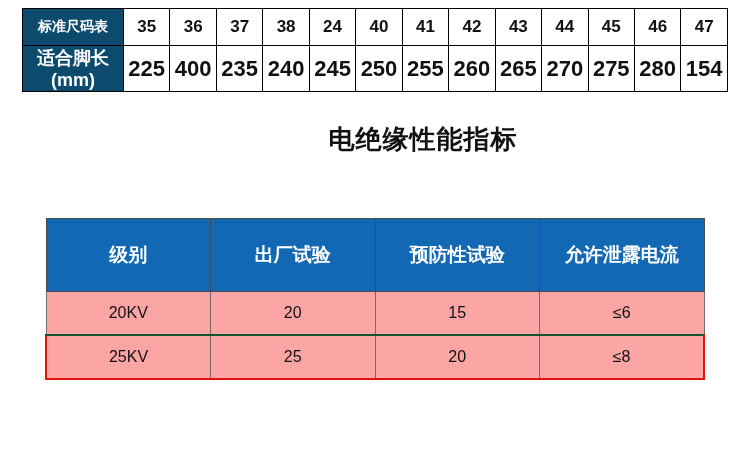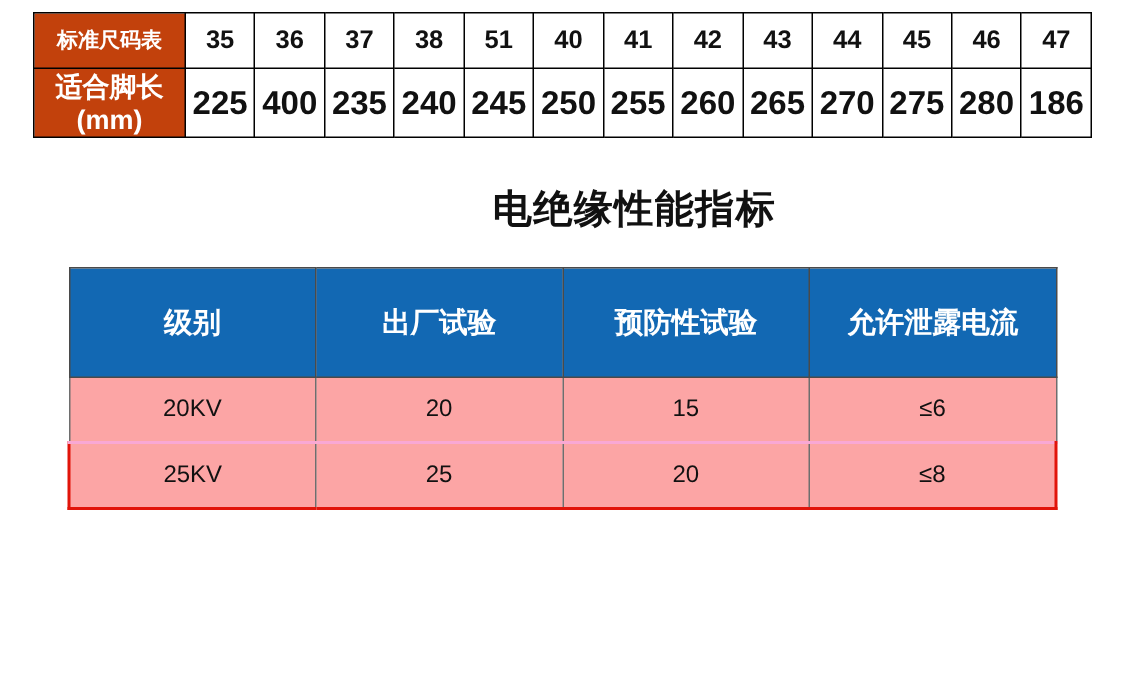--- a/index.html
+++ b/index.html
@@ -38,21 +38,21 @@
     text-align: center;
     vertical-align: middle;
     height: 36px;
     font-size: 17px;
     font-weight: bold;
     color: #111111;
     background: #ffffff;
     padding: 0;
   }
   table.size-table td.head {
-    background: #c2410c;
+    background: #0c4a6e;
     color: #ffffff;
     font-size: 14px;
     font-weight: bold;
     width: 100px;
   }
   table.size-table td.head.small {
     font-size: 18px;
   }
   table.size-table tr.row-len td {
     font-size: 22px;
@@ -76,20 +76,21 @@
   .ins-table-wrap {
     position: absolute;
     left: 45px;
     top: 178px;
     width: 660px;
   }
   table.ins-table {
     border-collapse: collapse;
     width: 660px;
     table-layout: fixed;
+    margin-top: 40px;
   }
   table.ins-table th {
     background: #1268b3;
     color: #ffffff;
     font-size: 19px;
     font-weight: bold;
     height: 72px;
     border: 1px solid #4a4a4a;
     padding: 0;
     text-align: center;
@@ -101,21 +102,21 @@
     font-size: 16px;
     color: #111111;
     background: #fca5a5;
     text-align: center;
     vertical-align: middle;
     padding: 0;
   }
 
   
   table.ins-table tr.highlight td {
-    border-top: 2px solid #f9a8d4;
+    border-top: 2px solid #14532d;
     border-bottom: 2px solid #e1140a;
   }
   table.ins-table tr.highlight td:first-child {
     border-left: 2px solid #e1140a;
   }
   table.ins-table tr.highlight td:last-child {
     border-right: 2px solid #e1140a;
   }
 </style>
 </head>
@@ -125,21 +126,21 @@
 
   <div class="size-table-wrap">
     <table class="size-table">
       <tbody>
         <tr class="row-size">
           <td class="head">标准尺码表</td>
           <td>35</td>
           <td>36</td>
           <td>37</td>
           <td>38</td>
-          <td>51</td>
+          <td>24</td>
           <td>40</td>
           <td>41</td>
           <td>42</td>
           <td>43</td>
           <td>44</td>
           <td>45</td>
           <td>46</td>
           <td>47</td>
         </tr>
         <tr class="row-len">
@@ -149,21 +150,21 @@
           <td>235</td>
           <td>240</td>
           <td>245</td>
           <td>250</td>
           <td>255</td>
           <td>260</td>
           <td>265</td>
           <td>270</td>
           <td>275</td>
           <td>280</td>
-          <td>186</td>
+          <td>154</td>
         </tr>
       </tbody>
     </table>
   </div>
 
   <div class="section-title">电绝缘性能指标</div>
 
   <div class="ins-table-wrap">
     <table class="ins-table">
       <thead>

